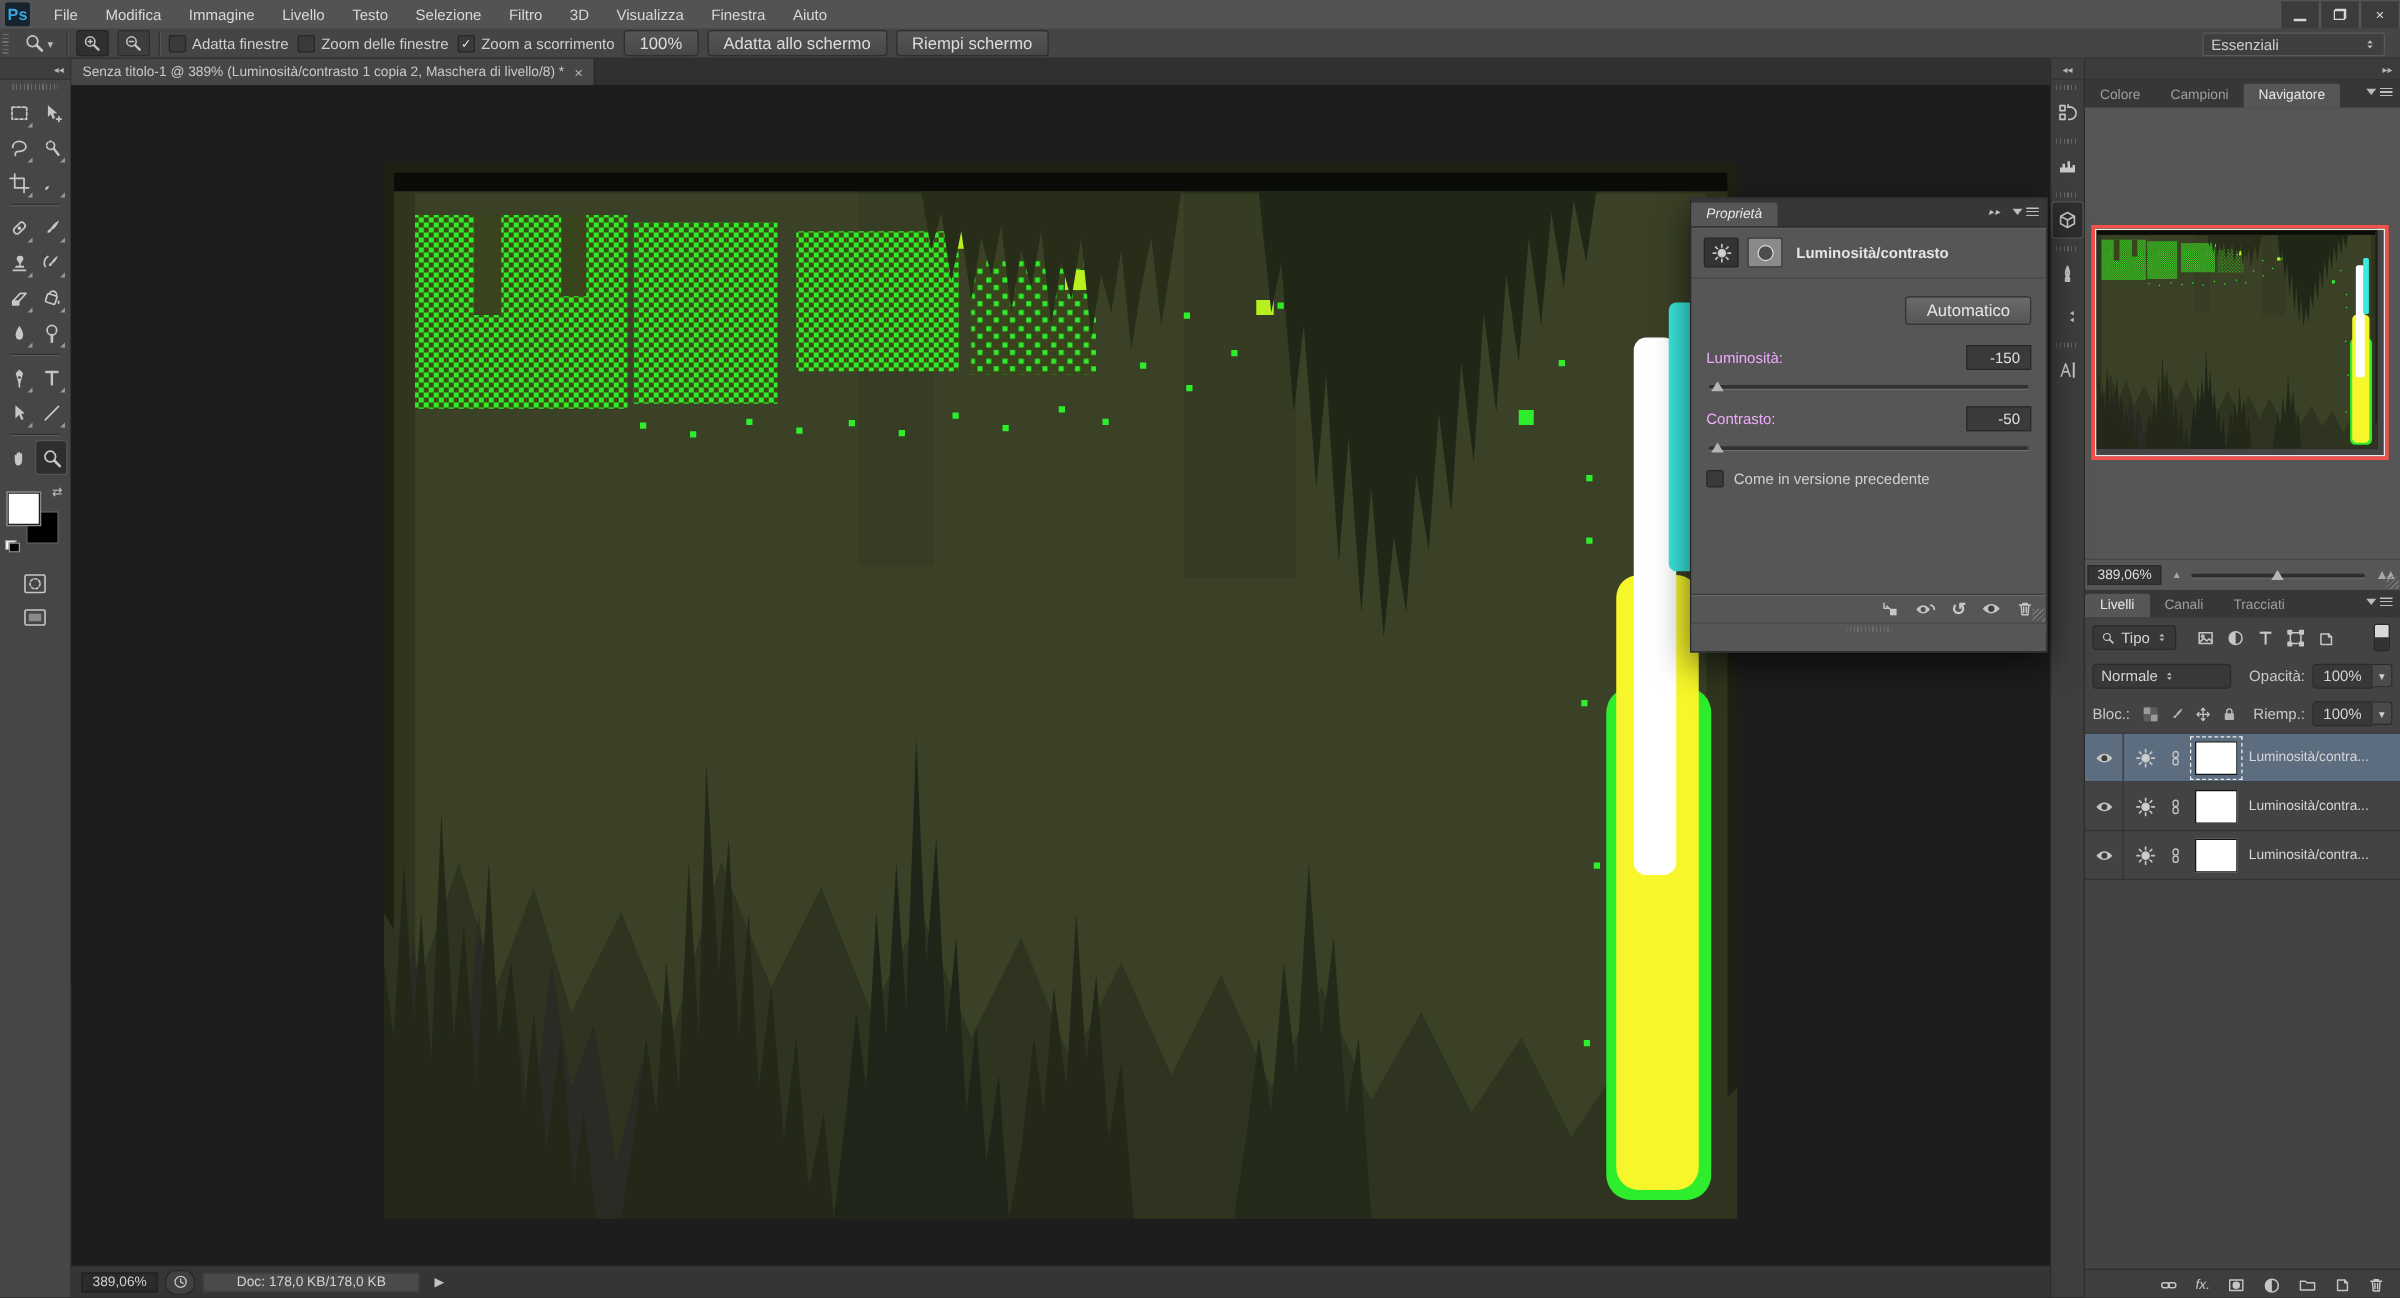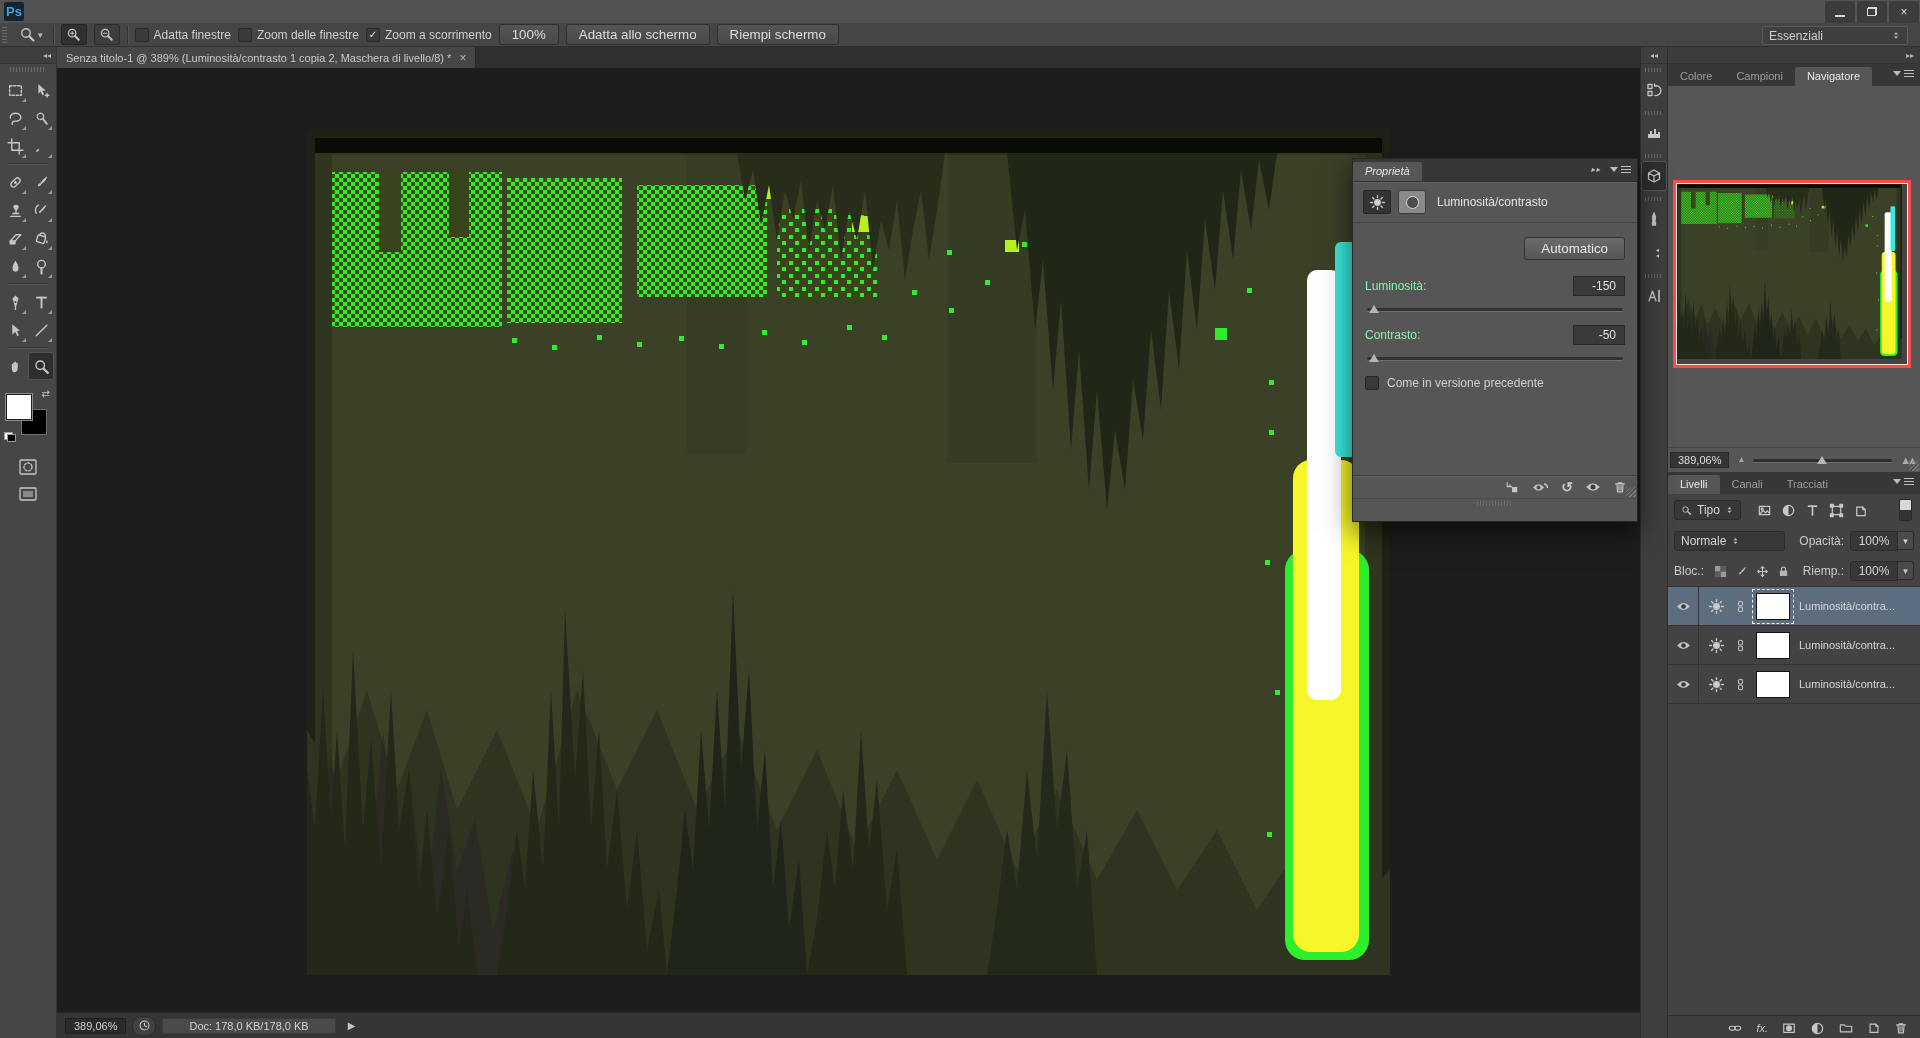--- a/index.html
+++ b/index.html
@@ -122,41 +122,54 @@
   .layers-footer{margin-top:auto;height:24px;background:#3e3e3e;border-top:1px solid #2e2e2e;display:flex;align-items:center;justify-content:flex-end;gap:13px;padding-right:12px;}
   .fx-txt{font-style:italic;font-size:11px;color:#c6c6c6;}
 
   
   .props{left:1352px;top:158px;width:286px;height:364px;z-index:10;box-shadow:0 10px 26px rgba(0,0,0,.6);border:1px solid #272727;box-sizing:border-box;background:#565656;}
   .props .ptabs{border-bottom:1px solid #2f2f2f;font-style:italic;}
   .props-head{display:flex;align-items:center;gap:7px;padding:8px 10px;border-bottom:1px solid #464646;box-shadow:0 1px 0 #626262 inset;}
   .adj-btn{width:26px;height:22px;display:flex;align-items:center;justify-content:center;background:#333;border:1px solid #262626;border-radius:2px;}
   .mask-btn{width:26px;height:22px;display:flex;align-items:center;justify-content:center;background:#8a8a8a;border:1px solid #3a3a3a;border-radius:2px;}
   .mask-dot{width:11px;height:11px;border-radius:50%;background:#4d4d4d;border:1px solid #d8d8d8;}
-  .props-title{font-weight:normal;color:#e4e4e4;font-size:12px;margin-left:4px;}
+  .props-title{font-weight:bold;color:#e4e4e4;font-size:12px;margin-left:4px;}
   .props-body{padding:10px 12px 0;position:relative;height:252px;box-sizing:border-box;}
   .auto-row{display:flex;justify-content:flex-end;margin:4px 0 16px;}
   .auto-btn{padding:3px 16px;background:linear-gradient(#6b6b6b,#555);border:1px solid #333;border-radius:3px;color:#e6e6e6;margin-left:46px;}
   .fieldrow{display:flex;align-items:center;justify-content:space-between;margin-top:6px;}
-  .flabel{color:#86efac;}
+  .flabel{color:#f0abfc;}
   .fval{background:#3a3a3a;border:1px solid #292929;padding:2px 8px;min-width:34px;text-align:right;color:#e2e2e2;}
   .ptrack{position:relative;height:3px;background:#323232;border-radius:2px;box-shadow:0 1px 0 #6e6e6e;margin:12px 2px 14px;}
   .legacy{display:flex;align-items:center;gap:8px;margin-top:16px;color:#cfcfcf;}
   .props-footer{height:22px;border-top:1px solid #3e3e3e;box-shadow:0 1px 0 #646464 inset;display:flex;align-items:center;justify-content:flex-end;gap:12px;padding-right:10px;position:relative;}
   .reset-glyph{color:#c9c9c9;font-size:14px;font-weight:bold;line-height:1;}
   .props-bottom{height:8px;position:relative;background:#565656;border-top:1px solid #4a4a4a;}
   .props-bottom .hgrip{margin:2px auto;}
 </style>
 </head>
 <body>
 
 <div class="app">
 
   <header class="abs titlebar">
     <div class="pslogo">Ps</div>
+    <nav class="menus">
+      <span class="menu-item">File</span>
+      <span class="menu-item">Modifica</span>
+      <span class="menu-item">Immagine</span>
+      <span class="menu-item">Livello</span>
+      <span class="menu-item">Testo</span>
+      <span class="menu-item">Selezione</span>
+      <span class="menu-item">Filtro</span>
+      <span class="menu-item">3D</span>
+      <span class="menu-item">Visualizza</span>
+      <span class="menu-item">Finestra</span>
+      <span class="menu-item">Aiuto</span>
+    </nav>
     <div class="winbtns">
       <div class="winbtn">
           <span class="bar"></span>
         </div>
       <div class="winbtn">
           <span class="dbl">
             <i></i>
             <i></i>
           </span>
         </div>

